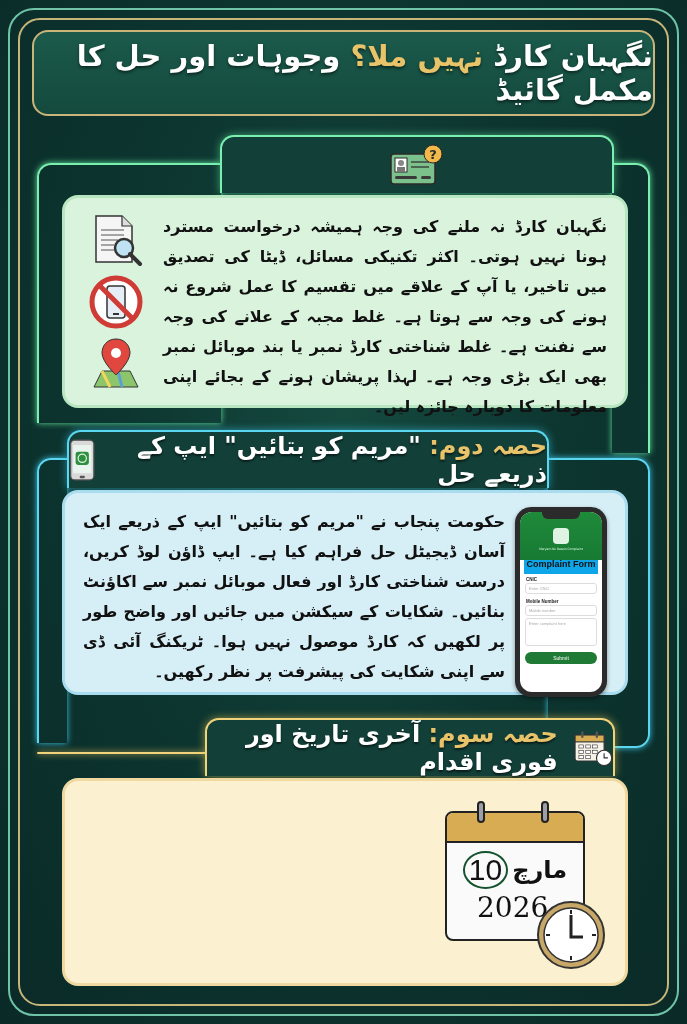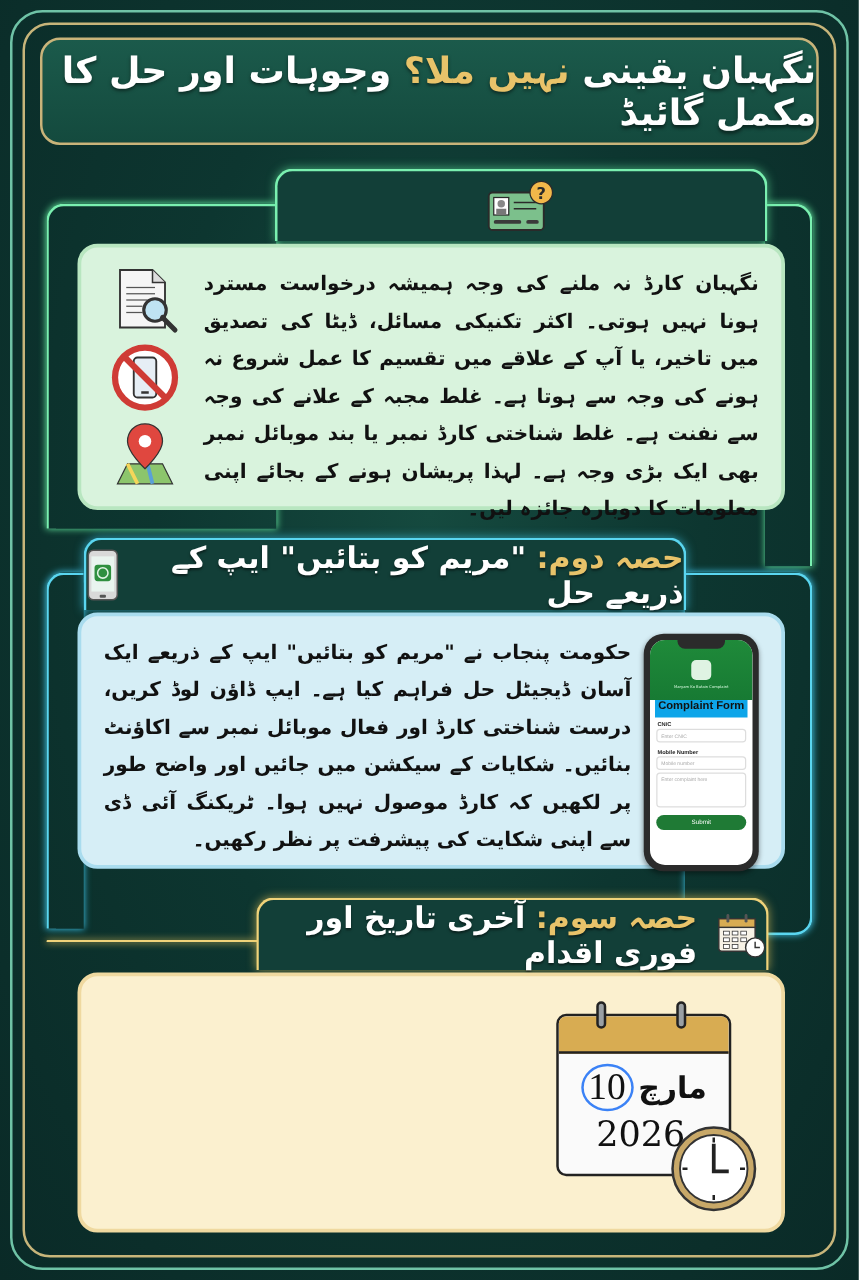--- a/index.html
+++ b/index.html
@@ -100,21 +100,21 @@
   }
 </style>
 </head>
 <body>
 
 <div class="frame-outer"></div>
 <div class="frame-inner"></div>
 
 <div class="title-box">
   <div class="title-text">
-    <span>نگہبان یقینی</span>
+    <span>نگہبان کارڈ</span>
     <span class="gold">نہیں ملا؟</span>
     <span>وجوہات اور حل کا مکمل گائیڈ</span>
   </div>
 </div>
 
 <div class="line green" style="left:37px;top:163px;width:184px;height:260px;border-left:2px solid;border-top:2px solid;border-right:none;border-bottom:none;border-radius:14px 0 0 0;border-color:#7af0b0;"></div>
 <div class="line green" style="left:612px;top:163px;width:38px;height:290px;border-right:2px solid;border-top:2px solid;border-left:none;border-bottom:none;border-radius:0 14px 0 0;border-color:#7af0b0;"></div>
 <div class="line blue" style="left:37px;top:458px;width:30px;height:285px;border-left:2px solid;border-top:2px solid;border-right:none;border-bottom:none;border-radius:14px 0 0 0;border-color:#5ad6f0;"></div>
 <div class="line blue" style="left:548px;top:458px;width:102px;height:290px;border-right:2px solid;border-top:2px solid;border-bottom:2px solid;border-left:none;border-radius:0 14px 14px 0;border-color:#5ad6f0;"></div>
 <div class="line gold" style="left:37px;top:752px;width:170px;height:0;border-top:2px solid;border-color:#f0d37a;"></div>
@@ -222,21 +222,21 @@
     <span>آخری تاریخ اور فوری اقدام</span>
   </div>
 </div>
 
 <div class="panel gold" style="left:62px;top:778px;width:566px;height:208px;">
   <div style="width:170px;position:relative;direction:ltr;">
     <div style="position:absolute;left:8px;top:16px;width:140px;height:130px;border:2px solid #222;border-radius:8px;background:#fafafa;overflow:hidden;">
       <div style="height:30px;background:#d8ac52;border-bottom:2px solid #222;"></div>
       <div style="display:flex;align-items:center;justify-content:center;gap:4px;margin-top:8px;direction:rtl;">
         <span style="font-size:24px;font-weight:bold;color:#111;text-align:right;">مارچ</span>
-        <span style="font-family:Liberation Serif, serif;font-size:30px;color:#111;border:2px solid #3b82f6;border-radius:50%;padding:0 4px;">10</span>
+        <span style="font-family:Liberation Sans, sans-serif;font-size:30px;color:#111;border:2px solid #14532d;border-radius:50%;padding:0 4px;">10</span>
       </div>
       <div style="font-family:'DejaVu Serif',serif;font-size:28px;color:#111;padding-left:30px;margin-top:2px;">2026</div>
     </div>
     <div style="position:absolute;left:40px;top:6px;width:8px;height:22px;border:2px solid #222;border-radius:4px;background:#9aa0a4;"></div>
     <div style="position:absolute;left:104px;top:6px;width:8px;height:22px;border:2px solid #222;border-radius:4px;background:#9aa0a4;"></div>
     <svg width="72" height="72" viewBox="0 0 72 72" style="position:absolute;left:98px;top:104px;">
       <circle cx="36" cy="36" r="33" fill="#c8a868" stroke="#333" stroke-width="2"></circle>
       <circle cx="36" cy="36" r="27" fill="#ffffff" stroke="#333" stroke-width="1.5"></circle>
       <path d="M36 16 V38 H48" stroke="#222" stroke-width="3" fill="none"></path>
       <g fill="#222">

